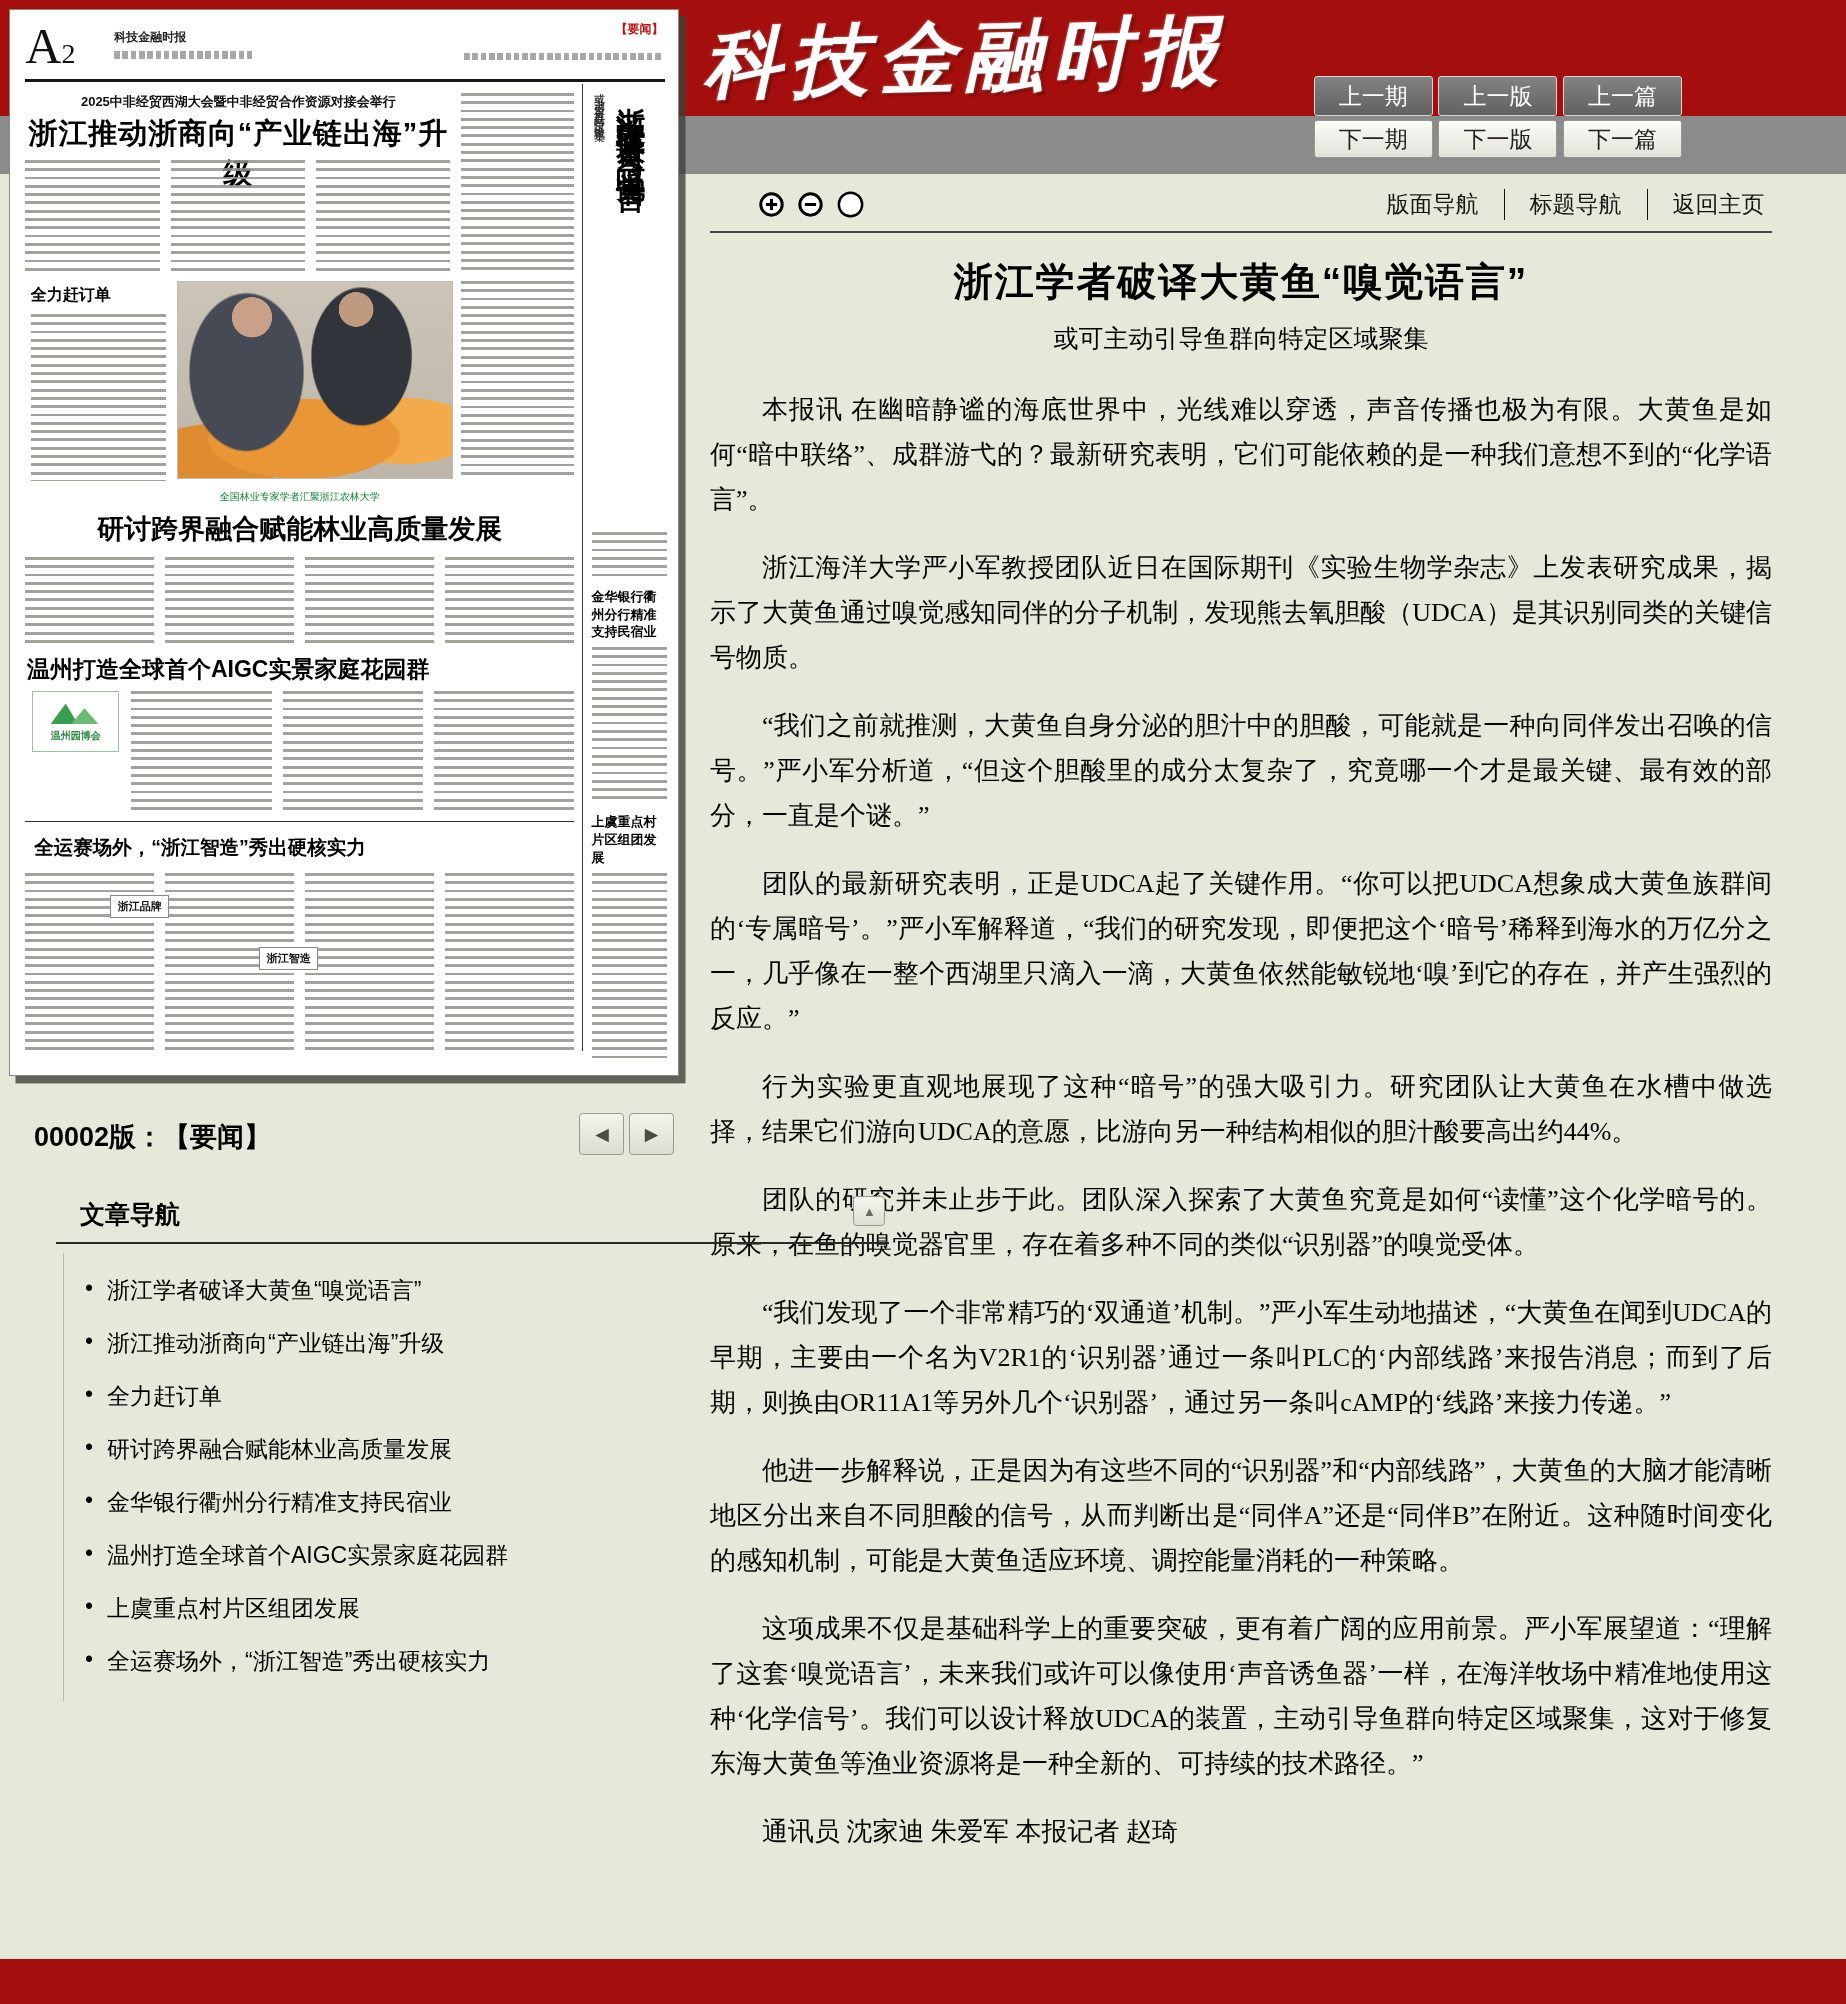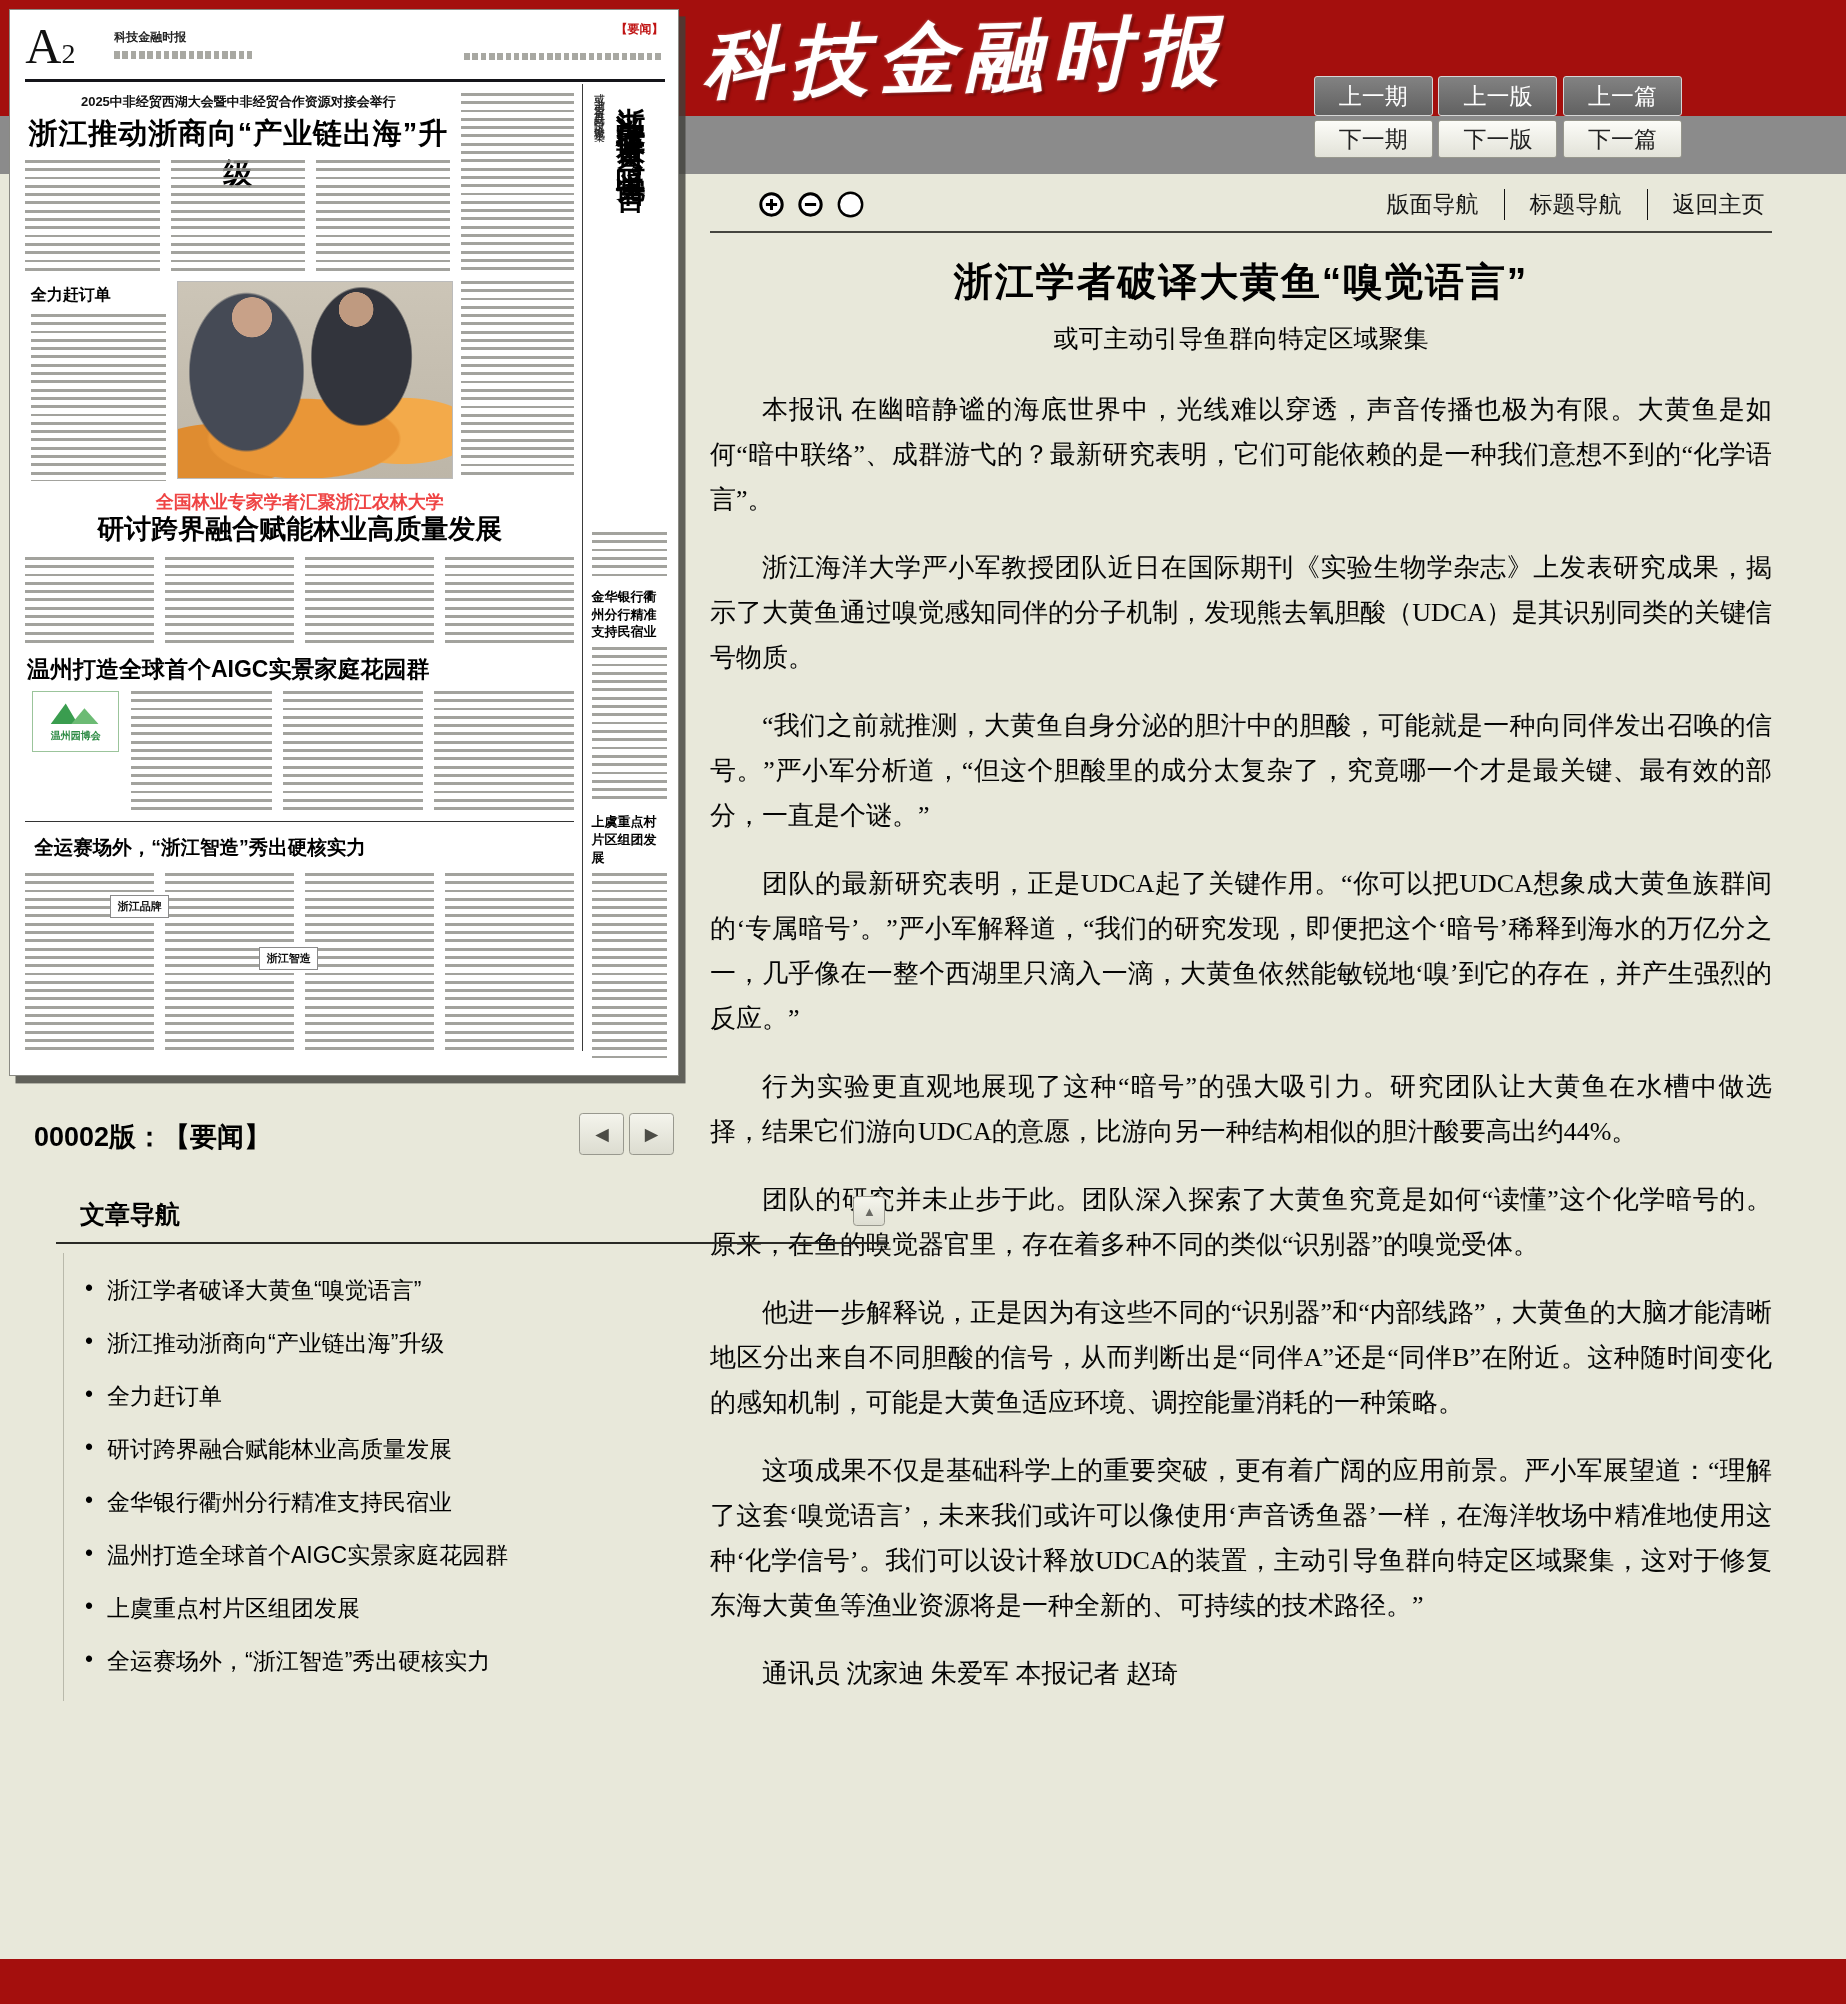--- a/index.html
+++ b/index.html
@@ -87,21 +87,21 @@
       radial-gradient(circle 20.4px at 27% 18%, #c8a188 97%, transparent),
       radial-gradient(ellipse 58px 80px at 25% 46%, #454a55 97%, transparent),
       radial-gradient(circle 17.6px at 65% 14%, #bf9a80 97%, transparent),
       radial-gradient(ellipse 51px 70px at 67% 38%, #32343c 97%, transparent),
       radial-gradient(ellipse 139px 58px at 46% 80%, #e99637 68%, transparent 70%),
       radial-gradient(ellipse 107px 48px at 82% 76%, #f3aa4a 68%, transparent 70%),
       radial-gradient(ellipse 111px 45px at 16% 88%, #df8c30 68%, transparent 70%),
       linear-gradient(#ccc5b7,#bdb6a8);
   }
   .tn-colR2 { position:absolute; left:451px; top:271px; width:113px; height:198px; }
-  .tn-kicker2 { position:absolute; left:15px; top:480px; width:549px; text-align:center; font-size:18px; font-weight:bold; color:#ef4444; }
+  .tn-kicker2 { position:absolute; left:15px; top:480px; width:549px; text-align:center; font-size:10px; font-weight:normal; color:#15803d; }
   .tn-h2 { position:absolute; left:15px; top:501px; width:549px; text-align:center; font-size:27px; font-weight:900; color:#000; }
   .tn-cols2 { position:absolute; left:15px; top:547px; width:549px; height:89px; }
   .tn-h3 { position:absolute; left:16.7px; top:644px; width:436px; font-size:23px; font-weight:900; color:#000; }
   .tn-logo { position:absolute; left:22px; top:681px; width:87px; height:61px; border:0.9px solid #9bc49b; text-align:center; padding-top:3.7px; }
   .tn-logo-text { font-size:10px; color:#2e8b45; font-weight:bold; }
   .tn-cols3 { position:absolute; left:121px; top:681px; width:443px; height:119px; }
   .tn-div { position:absolute; left:15px; top:811px; width:549px; border-top:1.9px solid #333; }
   .tn-h4 { position:absolute; left:24px; top:824px; width:408px; font-size:19.5px; font-weight:900; color:#000; }
   .tn-cols4 { position:absolute; left:15px; top:863px; width:549px; height:178px; }
   .tn-sub { position:absolute; background:#fff; border:0.9px solid #8a8a8a; font-size:11px; font-weight:bold; padding:2.8px 6.5px; color:#111; }
@@ -192,20 +192,21 @@
     <div class="subtitle">或可主动引导鱼群向特定区域聚集</div>
 
     <div class="article-body">
 
     <p>本报讯 在幽暗静谧的海底世界中，光线难以穿透，声音传播也极为有限。大黄鱼是如何“暗中联络”、成群游弋的？最新研究表明，它们可能依赖的是一种我们意想不到的“化学语言”。</p>
         <p>浙江海洋大学严小军教授团队近日在国际期刊《实验生物学杂志》上发表研究成果，揭示了大黄鱼通过嗅觉感知同伴的分子机制，发现熊去氧胆酸（UDCA）是其识别同类的关键信号物质。</p>
         <p>“我们之前就推测，大黄鱼自身分泌的胆汁中的胆酸，可能就是一种向同伴发出召唤的信号。”严小军分析道，“但这个胆酸里的成分太复杂了，究竟哪一个才是最关键、最有效的部分，一直是个谜。”</p>
         <p>团队的最新研究表明，正是UDCA起了关键作用。“你可以把UDCA想象成大黄鱼族群间的‘专属暗号’。”严小军解释道，“我们的研究发现，即便把这个‘暗号’稀释到海水的万亿分之一，几乎像在一整个西湖里只滴入一滴，大黄鱼依然能敏锐地‘嗅’到它的存在，并产生强烈的反应。”</p>
         <p>行为实验更直观地展现了这种“暗号”的强大吸引力。研究团队让大黄鱼在水槽中做选择，结果它们游向UDCA的意愿，比游向另一种结构相似的胆汁酸要高出约44%。</p>
         <p>团队的研究并未止步于此。团队深入探索了大黄鱼究竟是如何“读懂”这个化学暗号的。原来，在鱼的嗅觉器官里，存在着多种不同的类似“识别器”的嗅觉受体。</p>
+        <p>“我们发现了一个非常精巧的‘双通道’机制。”严小军生动地描述，“大黄鱼在闻到UDCA的早期，主要由一个名为V2R1的‘识别器’通过一条叫PLC的‘内部线路’来报告消息；而到了后期，则换由OR11A1等另外几个‘识别器’，通过另一条叫cAMP的‘线路’来接力传递。”</p>
         <p>他进一步解释说，正是因为有这些不同的“识别器”和“内部线路”，大黄鱼的大脑才能清晰地区分出来自不同胆酸的信号，从而判断出是“同伴A”还是“同伴B”在附近。这种随时间变化的感知机制，可能是大黄鱼适应环境、调控能量消耗的一种策略。</p>
         <p>这项成果不仅是基础科学上的重要突破，更有着广阔的应用前景。严小军展望道：“理解了这套‘嗅觉语言’，未来我们或许可以像使用‘声音诱鱼器’一样，在海洋牧场中精准地使用这种‘化学信号’。我们可以设计释放UDCA的装置，主动引导鱼群向特定区域聚集，这对于修复东海大黄鱼等渔业资源将是一种全新的、可持续的技术路径。”</p>
       </div>
     <div class="article-body" style="margin-top:0">
       <p>通讯员 沈家迪 朱爱军 本报记者 赵琦</p>
     </div>
   </div>
 
   <div class="thumb">
     <div class="tn-header">

